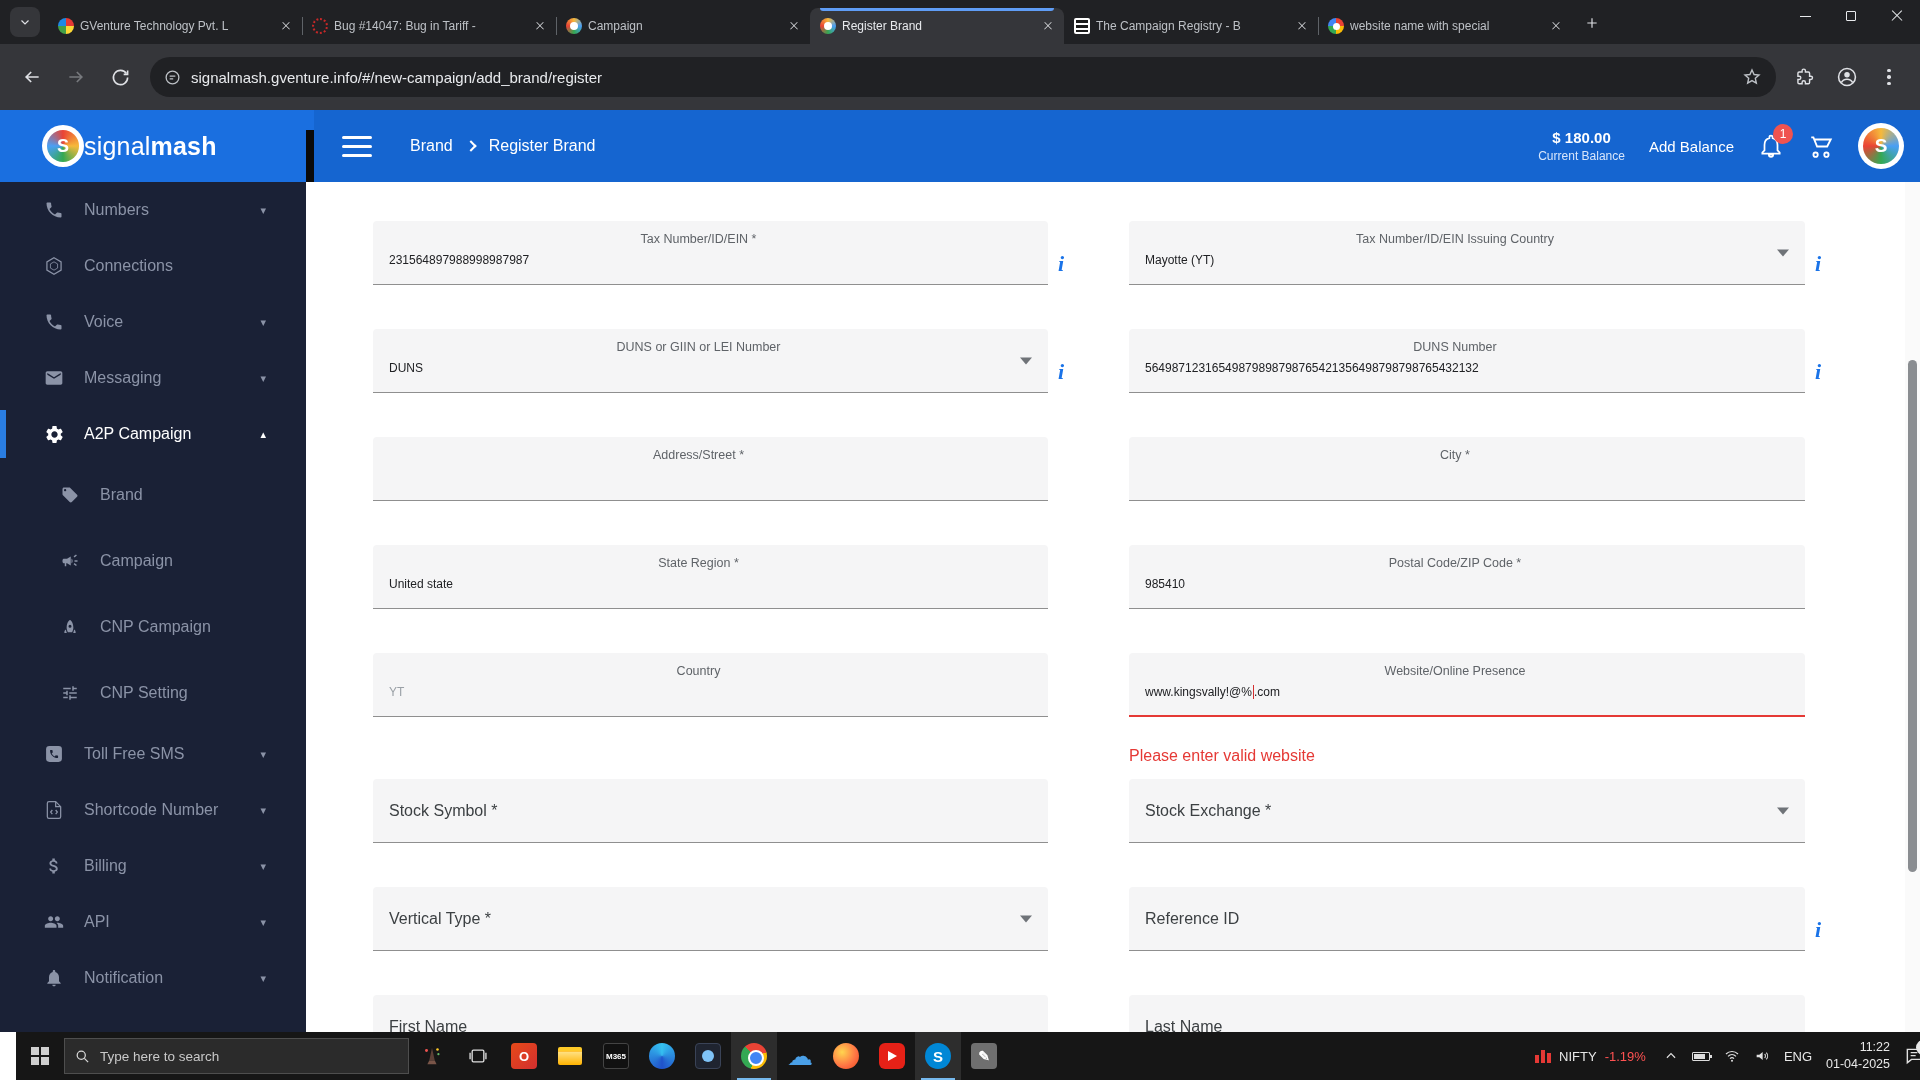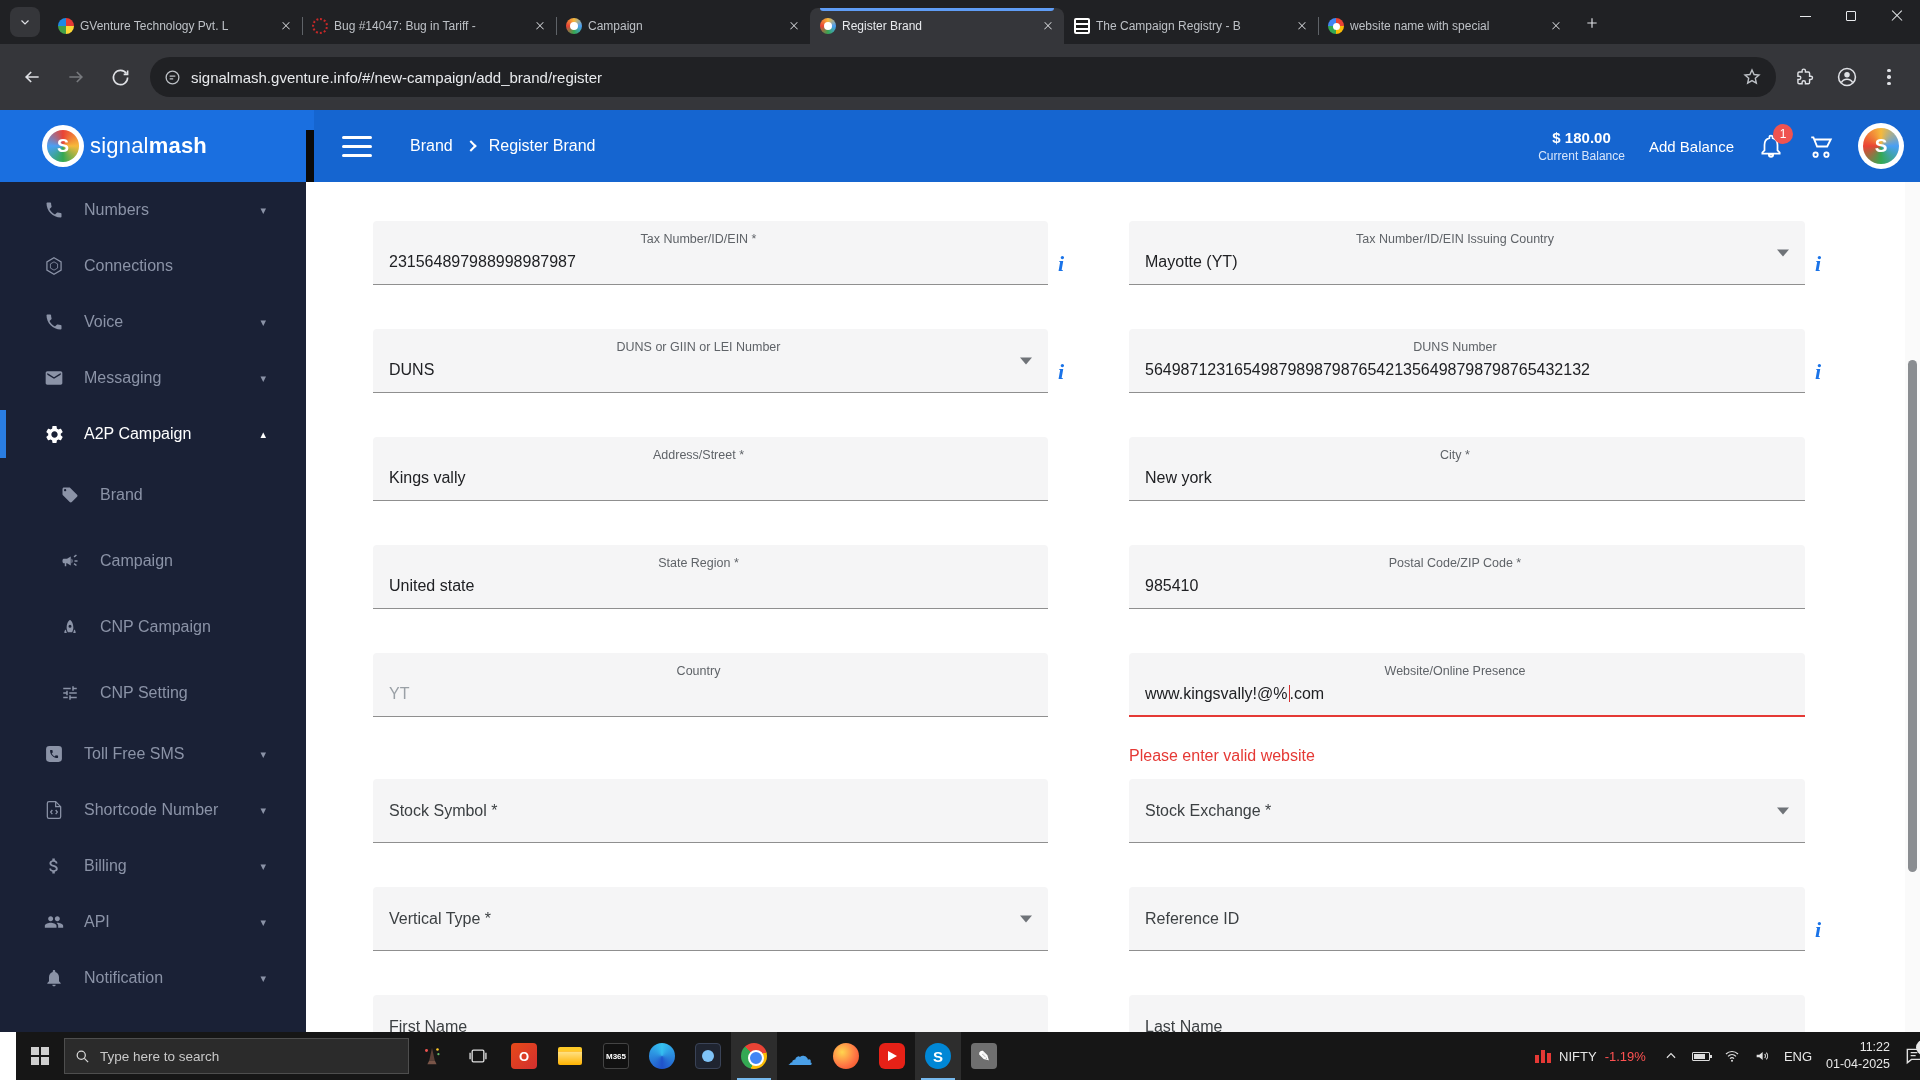--- a/index.html
+++ b/index.html
@@ -43,21 +43,21 @@
   .omnibox .url { flex:1; font-size:15px; margin-left:10px; color:#e8eaed; white-space:nowrap; overflow:hidden; }
   .tool-ic { width:38px; height:38px; display:flex; align-items:center; justify-content:center; color:#dfe1e5; margin:0 2px; }
   .menudots { display:flex; flex-direction:column; gap:3px; }
   .menudots i { width:3.5px; height:3.5px; border-radius:50%; background:#dfe1e5; }
 
   
   .appheader { position:absolute; top:110px; left:0; width:1920px; height:72px; background:#1565d0; display:flex; align-items:center; color:#fff; }
   .logo-strip { width:314px; height:72px; background:#1a6fe0; display:flex; align-items:center; padding-left:42px; flex:0 0 auto; }
   .logo-circle { width:42px; height:42px; border-radius:50%; background:#fff; display:flex; align-items:center; justify-content:center; }
   .logo-circle b { width:32px; height:32px; border-radius:50%; background:conic-gradient(#ea4335,#f6b93b,#34a853,#4a9ff5,#ea4335); color:#fff; display:flex; align-items:center; justify-content:center; font-size:18px; font-style:normal; }
-  .logo-text { font-size:22px; margin-left:6px; font-weight:300; letter-spacing:.2px; }
+  .logo-text { font-size:25px; margin-left:0; font-weight:300; letter-spacing:.2px; }
   .logo-text b { font-weight:700; }
   .burger { margin-left:28px; width:30px; display:flex; flex-direction:column; gap:6px; }
   .burger i { height:3px; background:#fff; border-radius:2px; }
   .crumbs { display:flex; align-items:center; margin-left:38px; font-size:16px; gap:14px; }
   .crumb-sep { width:8px; height:8px; border-right:2px solid #fff; border-top:2px solid #fff; transform:rotate(45deg); }
   .hdr-right { margin-left:auto; display:flex; align-items:center; gap:24px; padding-right:16px; }
   .balance { text-align:center; }
   .balance .amt { font-size:15px; font-weight:700; }
   .balance .lbl { font-size:12px; color:#d7e6fb; margin-top:3px; }
   .addbal { font-size:15px; }
@@ -74,21 +74,21 @@
   .sitem.active { color:#fff; }
   .sitem.active::before { content:''; position:absolute; left:0; top:4px; bottom:4px; width:6px; background:#2a7de1; }
   .sitem.sub { height:66px; padding-left:58px; font-size:16px; }
   .sidebar-scroll { position:absolute; top:130px; left:306px; width:8px; height:540px; background:#0a0a0a; }
 
   
   .main { position:absolute; top:182px; left:306px; width:1599px; height:850px; background:#fff; overflow:hidden; padding:39px 0 0 67px; }
   .frow { display:grid; grid-template-columns:675px 81px 676px 60px; margin-bottom:44px; }
   .field { position:relative; height:64px; background:#f5f5f6; border-bottom:1px solid #8f8f8f; border-radius:4px 4px 0 0; padding:11px 40px 0 16px; }
   .flabel { font-size:12.5px; color:#5f6368;text-align:center; }
-  .fvalue { font-size:16px; color:#202124; margin-top:7px; white-space:nowrap; overflow:hidden; }
+  .fvalue { font-size:12px; color:#202124; margin-top:7px; white-space:nowrap; overflow:hidden; }
   .field.disabled .fvalue { color:#9aa0a6; }
   .field.err { border-bottom:2px solid #e53935; }
   .field.err .fvalue b { font-weight:400; border-right:1.6px solid #d32f2f; padding-right:1px; }
   .field.empty { display:flex; align-items:center; padding-top:0; }
   .field.empty .flabel-big { font-size:16px; color:#3c4043; }
   .caret { position:absolute; right:16px; top:50%; transform:translateY(-50%); width:0; height:0; border-left:6px solid transparent; border-right:6px solid transparent; border-top:7px solid #6f7378; }
   .icol { display:flex; align-items:flex-end; padding:0 0 8px 10px; }
   .info::before { content:'i'; font-family:"Liberation Serif", serif; font-style:italic; font-weight:700; font-size:22px; color:#1a73e8; }
   .errmsg { color:#e53935; font-size:16px; margin:30px 0 14px 756px; }
   .page-scroll { position:absolute; top:182px; right:0; width:15px; height:850px; background:#fafafa; }
@@ -480,26 +480,24 @@
         <div class="fvalue">56498712316549879898798765421356498798798765432132</div>
       </div>
       <div class="icol">
           <span class="info"></span>
         </div>
     </div>
 
     <div class="frow">
       <div class="field">
         <div class="flabel">Address/Street *</div>
-        <div class="fvalue">Kings vally</div>
       </div>
       <div class="icol"></div>
       <div class="field">
         <div class="flabel">City *</div>
-        <div class="fvalue">New york</div>
       </div>
       <div class="icol"></div>
     </div>
 
     <div class="frow">
       <div class="field">
         <div class="flabel">State Region *</div>
         <div class="fvalue">United state</div>
       </div>
       <div class="icol"></div>

